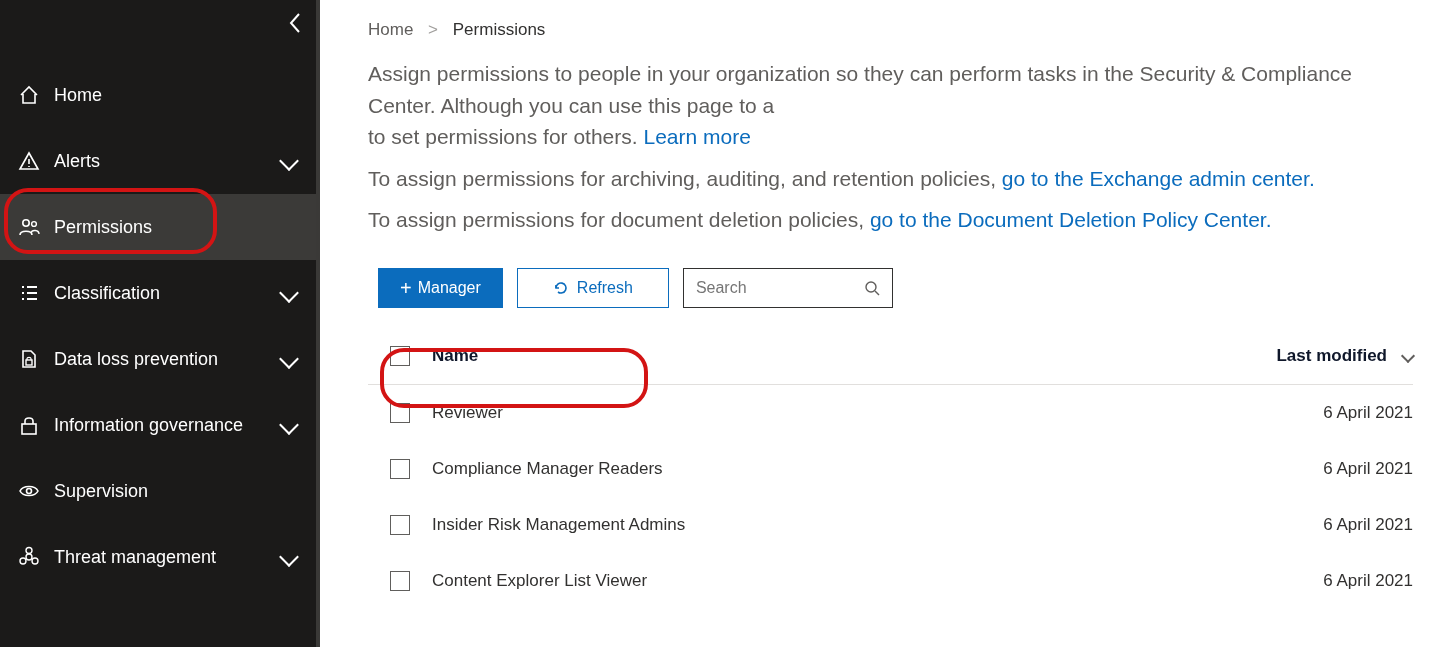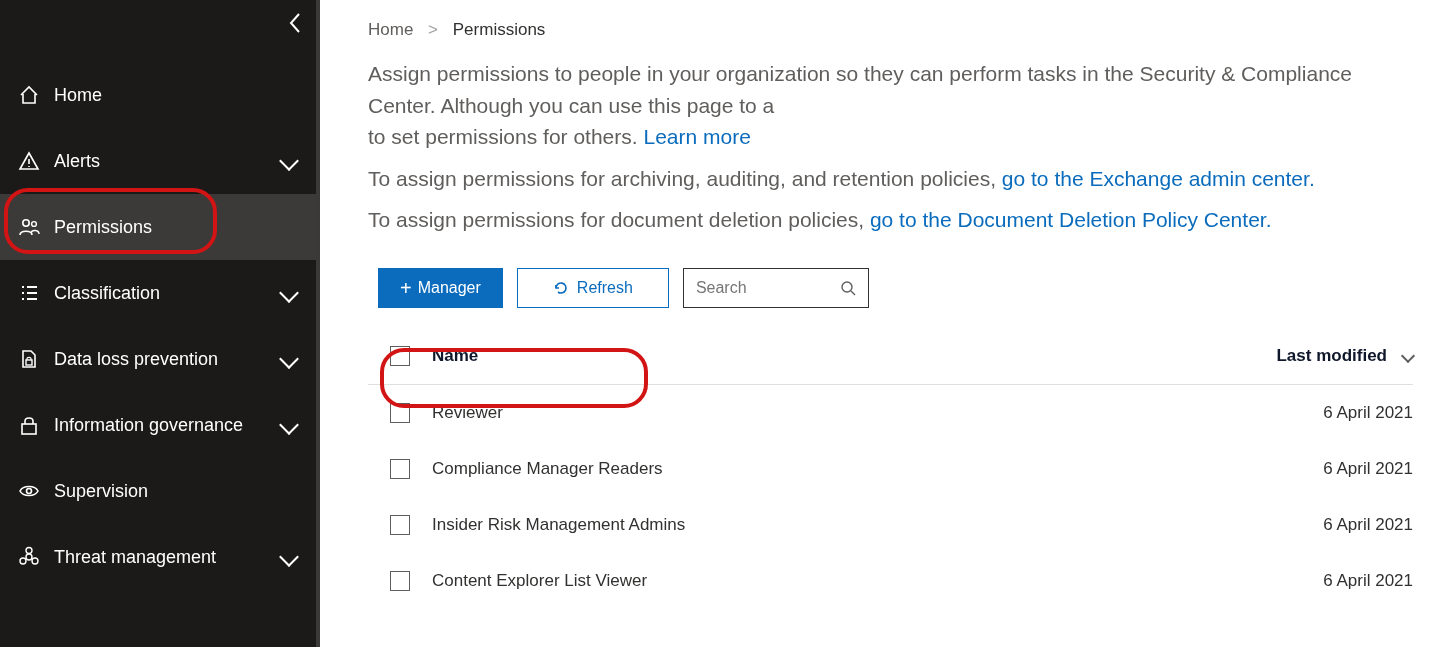--- a/index.html
+++ b/index.html
@@ -25,21 +25,21 @@
 .crumbs .cur { color:#323130; }
 .desc { font-size:21px; color:#605e5c; line-height:1.5; margin-bottom:10px; }
 .desc a, .link { color:#0b6cbd; text-decoration:none; }
 
 .toolbar { display:flex; gap:14px; margin:32px 0 28px 10px; align-items:center; }
 .btn { height:40px; display:inline-flex; align-items:center; justify-content:center; font-size:16px; cursor:pointer; }
 .btn-primary { background:#0b6cbd; color:#fff; border:none; padding:0 22px; }
 .btn-primary .plus { font-size:20px; margin-right:6px; line-height:0; }
 .btn-outline { background:#fff; color:#0b6cbd; border:1px solid #0b6cbd; padding:0 35px; }
 .btn-outline .ref { margin-right:8px; display:inline-block; }
-.searchbox { height:40px; width:186px; border:1px solid #323130; display:flex; align-items:center; padding:0 12px; justify-content:space-between; color:#605e5c; font-size:16px; }
+.searchbox { height:40px; width:210px; border:1px solid #323130; display:flex; align-items:center; padding:0 12px; justify-content:space-between; color:#605e5c; font-size:16px; }
 .searchbox input { border:none; outline:none; font-size:16px; width:140px; color:#323130; background:transparent; }
 .searchbox .mag { color:#605e5c; font-size:16px; }
 
 .table-head { display:flex; align-items:center; padding:10px 0 18px 22px; border-bottom:1px solid #e1dfdd; font-size:17px; font-weight:600; color:#0f172a; }
 .table-head .name { margin-left:22px; flex:1; }
 .table-head .mod { margin-left:auto; display:flex; align-items:center; gap:16px; }
 .chev-sm { width:10px; height:10px; border-right:2px solid #605e5c; border-bottom:2px solid #605e5c; transform:rotate(45deg); display:inline-block; }
 
 .row { display:flex; align-items:center; padding:18px 0 18px 22px; font-size:17px; color:#323130; }
 .row .name { margin-left:22px; flex:1; }

